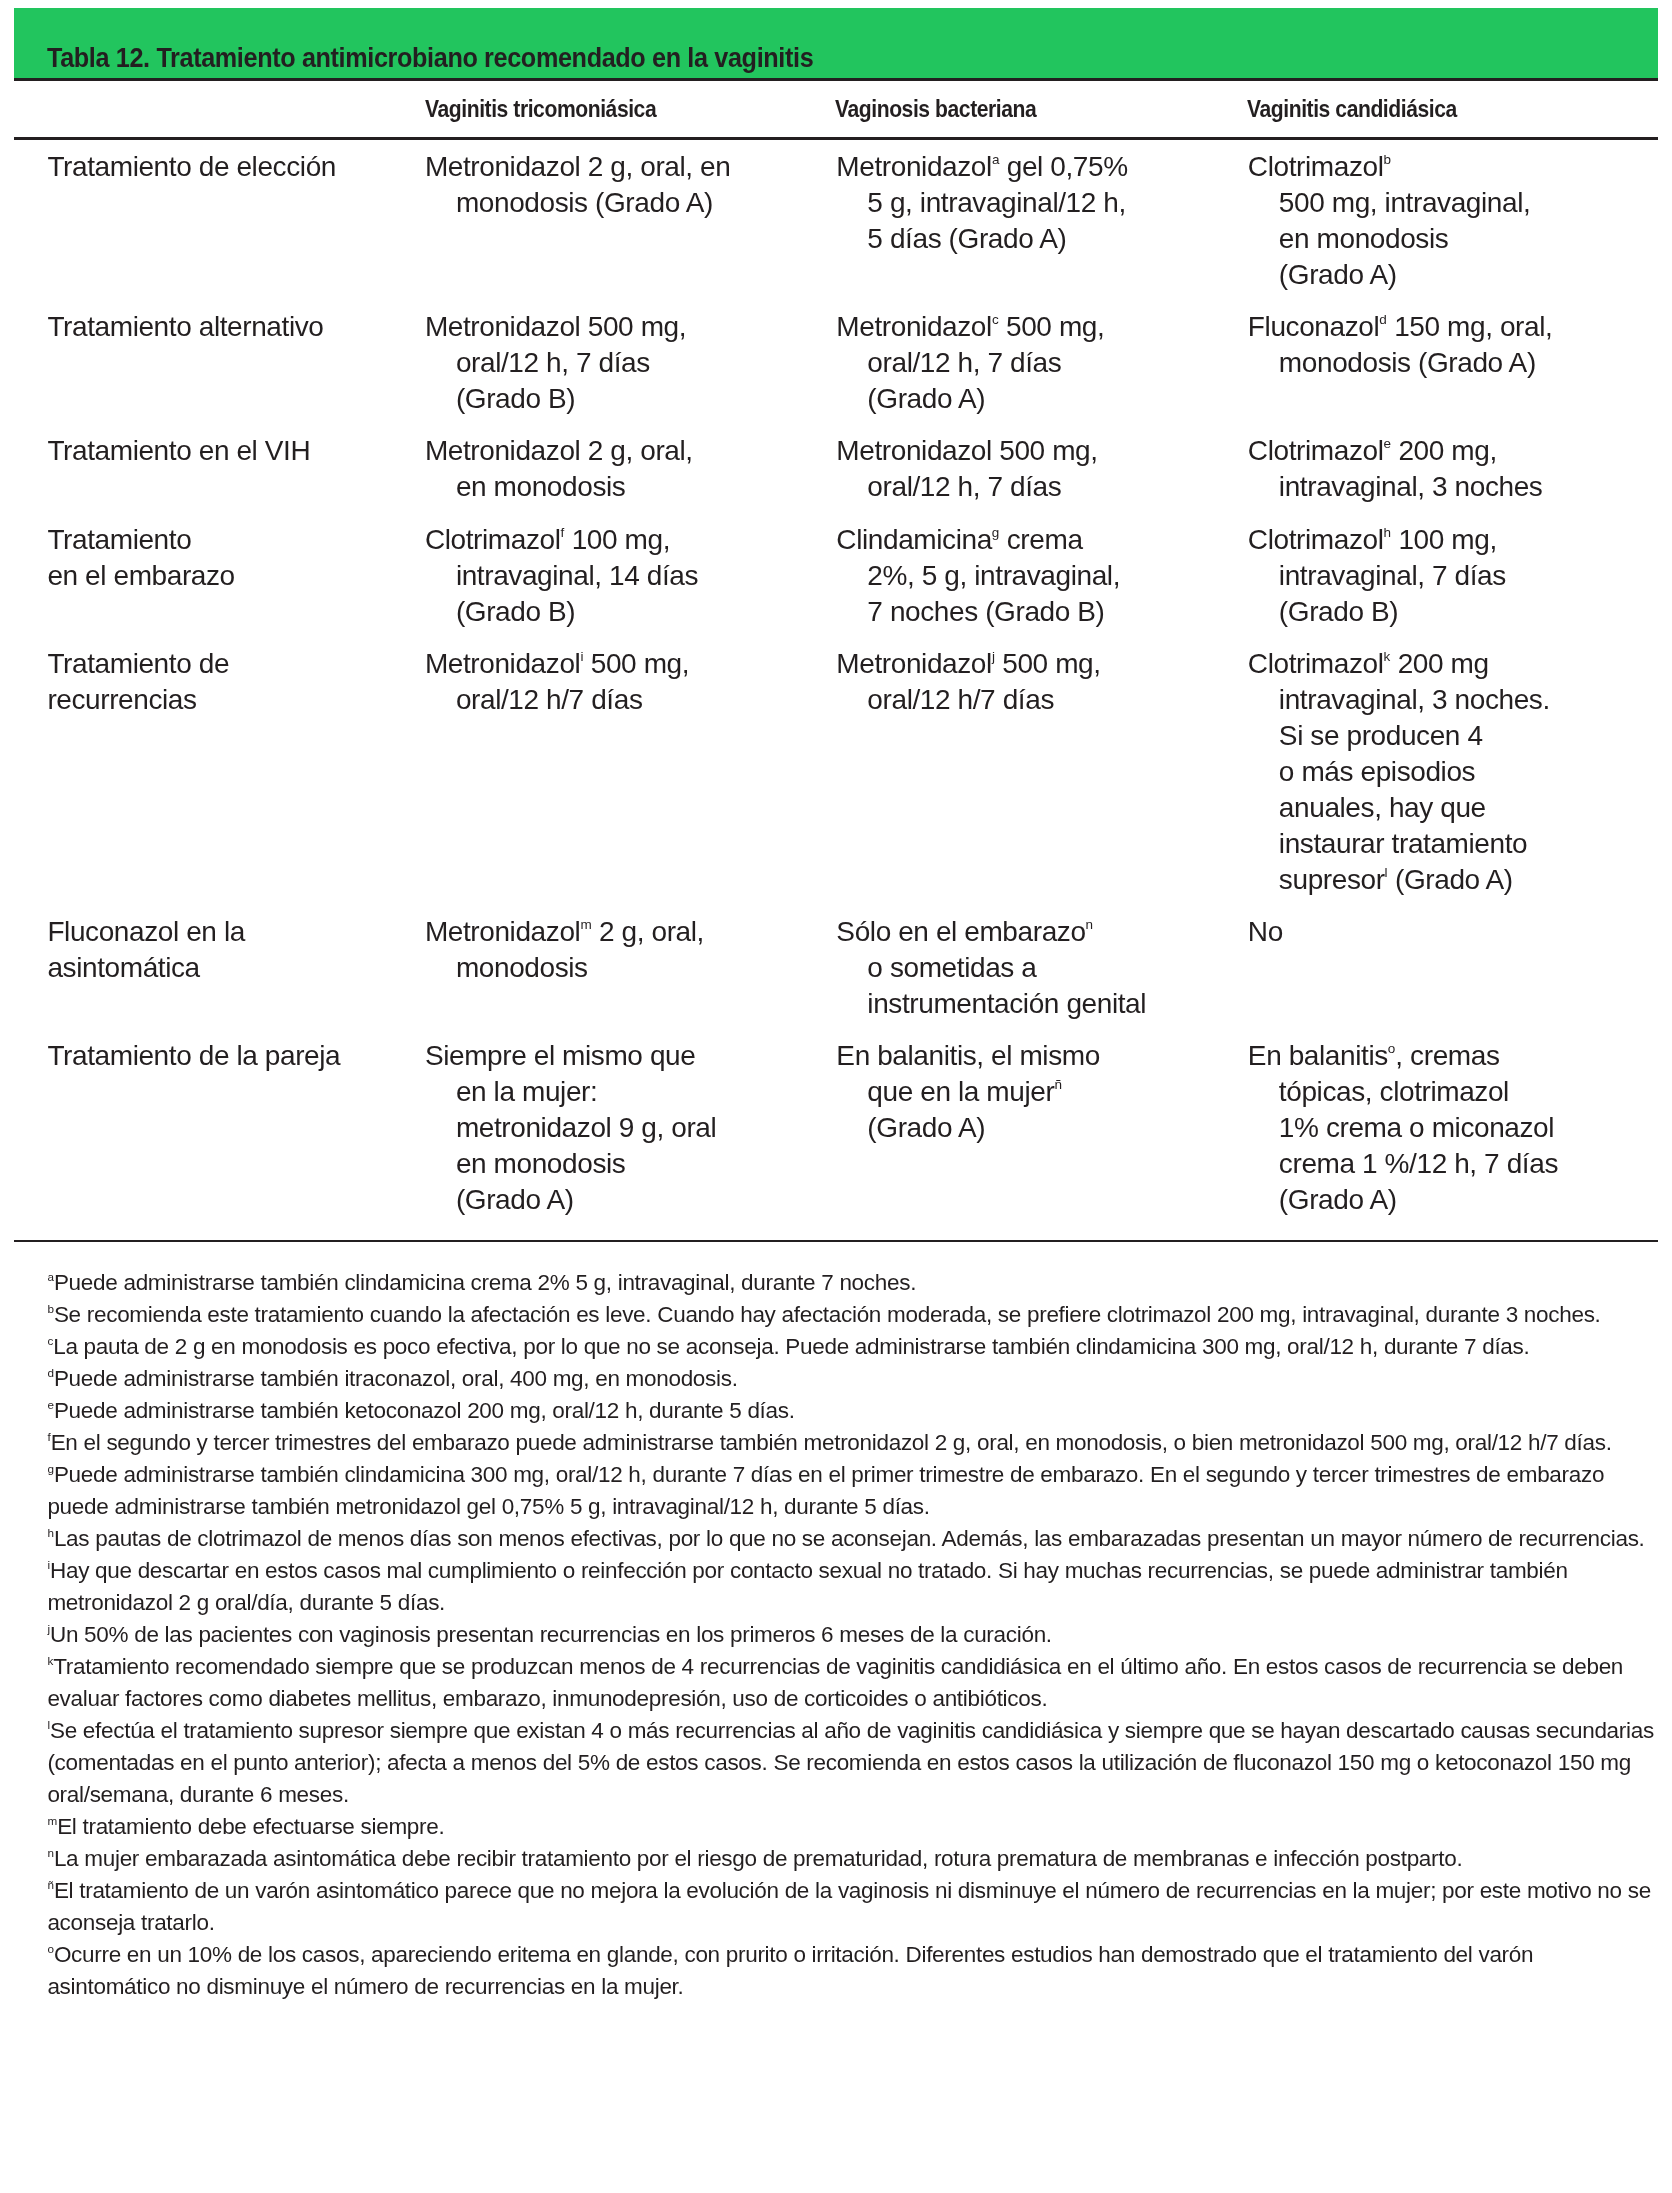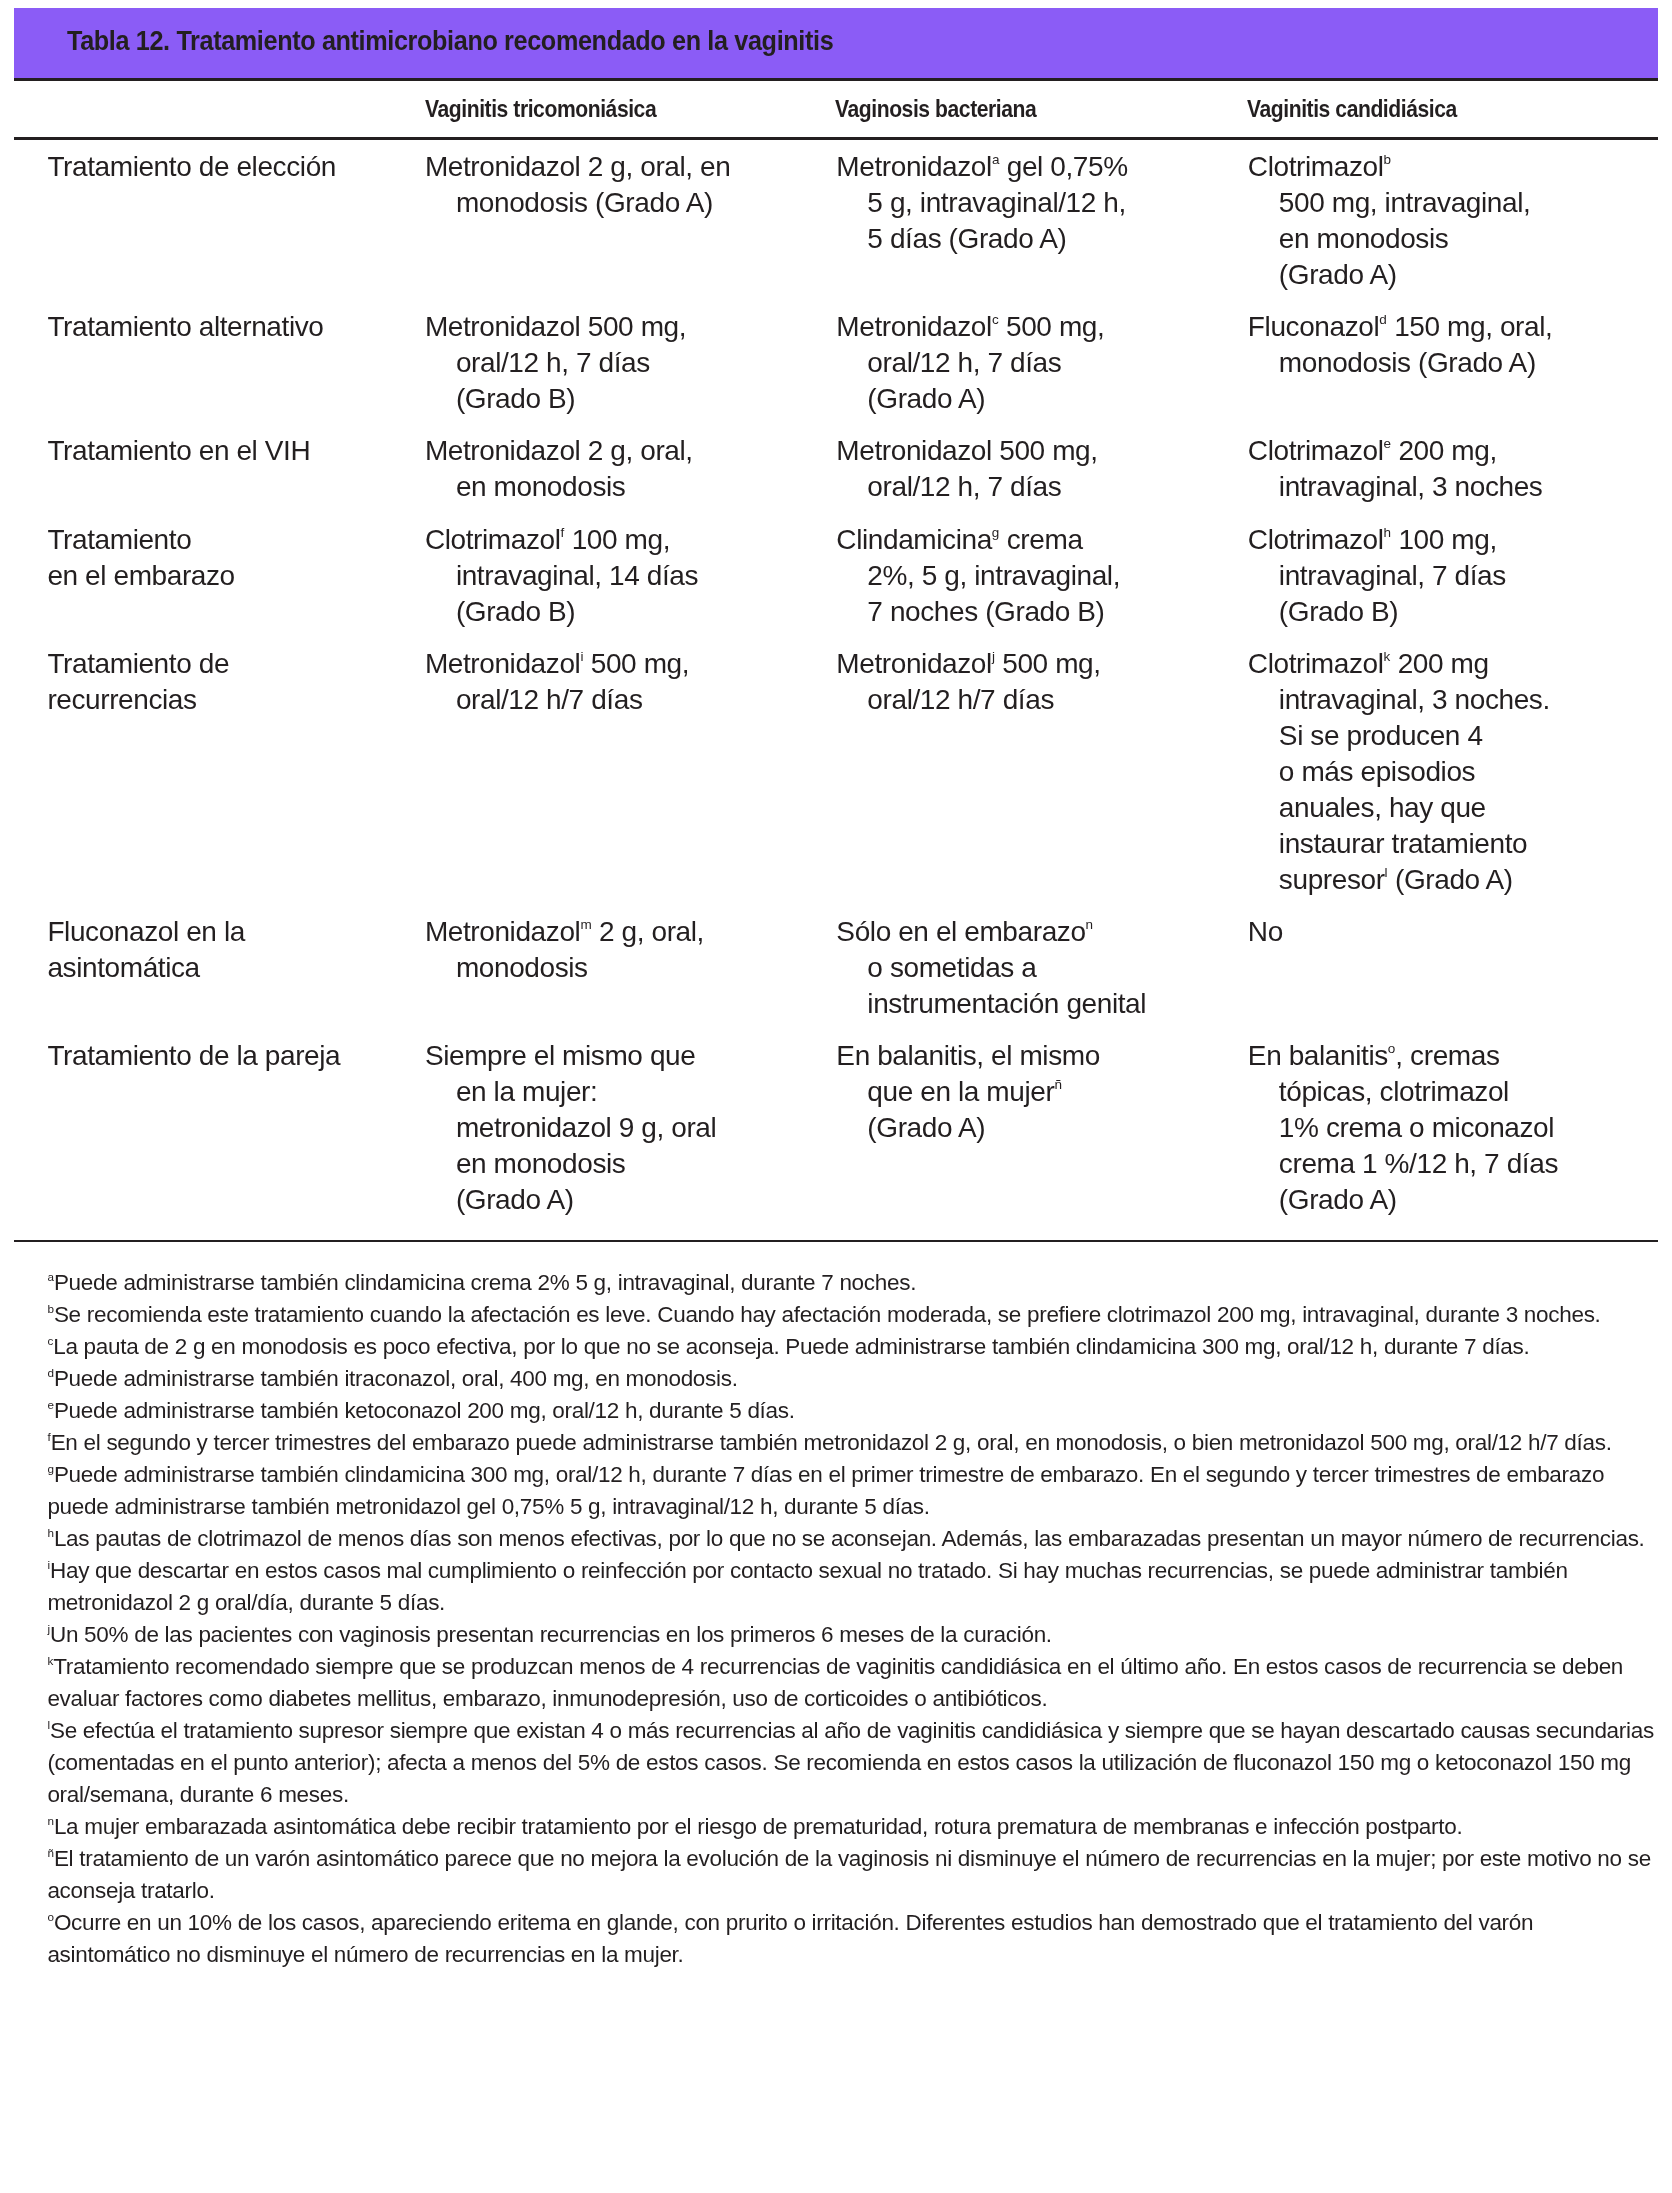--- a/index.html
+++ b/index.html
@@ -3,26 +3,26 @@
 <meta charset="utf-8">
 <style>
   html, body { margin: 0; padding: 0; background: #ffffff; }
   body {
     width: 1672px; height: 2194px; position: relative; overflow: hidden;
     color: #231f20;
     font-family: "Liberation Sans", sans-serif;
   }
   .page { position: absolute; left: 14.4px; top: 8px; width: 1644px; }
   .title-band {
-    background: #8b5cf6;
+    background: #22c55e;
     height: 73px;
     border-bottom: 3.6px solid #231f20;
     box-sizing: border-box;
-    display: flex; align-items: center;
-    padding-left: 53px;
+    display: flex; align-items: flex-end;
+    padding-left: 33px;
   }
   .title-band h1 {
     margin: 0; font-size: 28px; font-weight: bold;
     letter-spacing: -0.4px; transform: scaleX(0.9); transform-origin: left center;
     padding-bottom: 3.6px;
   }
   table.main {
     width: 100%; border-collapse: collapse; table-layout: fixed;
   }
   table.main col.c0 { width: 410px; }
@@ -229,18 +229,19 @@
       <p class="note"><sup>c</sup><span>La pauta de 2 g en monodosis es poco efectiva, por lo que no se aconseja. Puede administrarse también clindamicina 300 mg, oral/12 h, durante 7 días.</span></p>
       <p class="note"><sup>d</sup><span>Puede administrarse también itraconazol, oral, 400 mg, en monodosis.</span></p>
       <p class="note"><sup>e</sup><span>Puede administrarse también ketoconazol 200 mg, oral/12 h, durante 5 días.</span></p>
       <p class="note"><sup>f</sup><span>En el segundo y tercer trimestres del embarazo puede administrarse también metronidazol 2 g, oral, en monodosis, o bien metronidazol 500 mg, oral/12 h/7 días.</span></p>
       <p class="note"><sup>g</sup><span>Puede administrarse también clindamicina 300 mg, oral/12 h, durante 7 días en el primer trimestre de embarazo. En el segundo y tercer trimestres de embarazo puede administrarse también metronidazol gel 0,75% 5 g, intravaginal/12 h, durante 5 días.</span></p>
       <p class="note"><sup>h</sup><span>Las pautas de clotrimazol de menos días son menos efectivas, por lo que no se aconsejan. Además, las embarazadas presentan un mayor número de recurrencias.</span></p>
       <p class="note"><sup>i</sup><span>Hay que descartar en estos casos mal cumplimiento o reinfección por contacto sexual no tratado. Si hay muchas recurrencias, se puede administrar también metronidazol 2 g oral/día, durante 5 días.</span></p>
       <p class="note"><sup>j</sup><span>Un 50% de las pacientes con vaginosis presentan recurrencias en los primeros 6 meses de la curación.</span></p>
       <p class="note"><sup>k</sup><span>Tratamiento recomendado siempre que se produzcan menos de 4 recurrencias de vaginitis candidiásica en el último año. En estos casos de recurrencia se deben evaluar factores como diabetes mellitus, embarazo, inmunodepresión, uso de corticoides o antibióticos.</span></p>
       <p class="note"><sup>l</sup><span>Se efectúa el tratamiento supresor siempre que existan 4 o más recurrencias al año de vaginitis candidiásica y siempre que se hayan descartado causas secundarias (comentadas en el punto anterior); afecta a menos del 5% de estos casos. Se recomienda en estos casos la utilización de fluconazol 150 mg o ketoconazol 150 mg oral/semana, durante 6 meses.</span></p>
+      <p class="note"><sup>m</sup><span>El tratamiento debe efectuarse siempre.</span></p>
       <p class="note"><sup>n</sup><span>La mujer embarazada asintomática debe recibir tratamiento por el riesgo de prematuridad, rotura prematura de membranas e infección postparto.</span></p>
       <p class="note"><sup>ñ</sup><span>El tratamiento de un varón asintomático parece que no mejora la evolución de la vaginosis ni disminuye el número de recurrencias en la mujer; por este motivo no se aconseja tratarlo.</span></p>
       <p class="note"><sup>o</sup><span>Ocurre en un 10% de los casos, apareciendo eritema en glande, con prurito o irritación. Diferentes estudios han demostrado que el tratamiento del varón asintomático no disminuye el número de recurrencias en la mujer.</span></p>
     </div>
 </div>
 
 
 </body></html>

